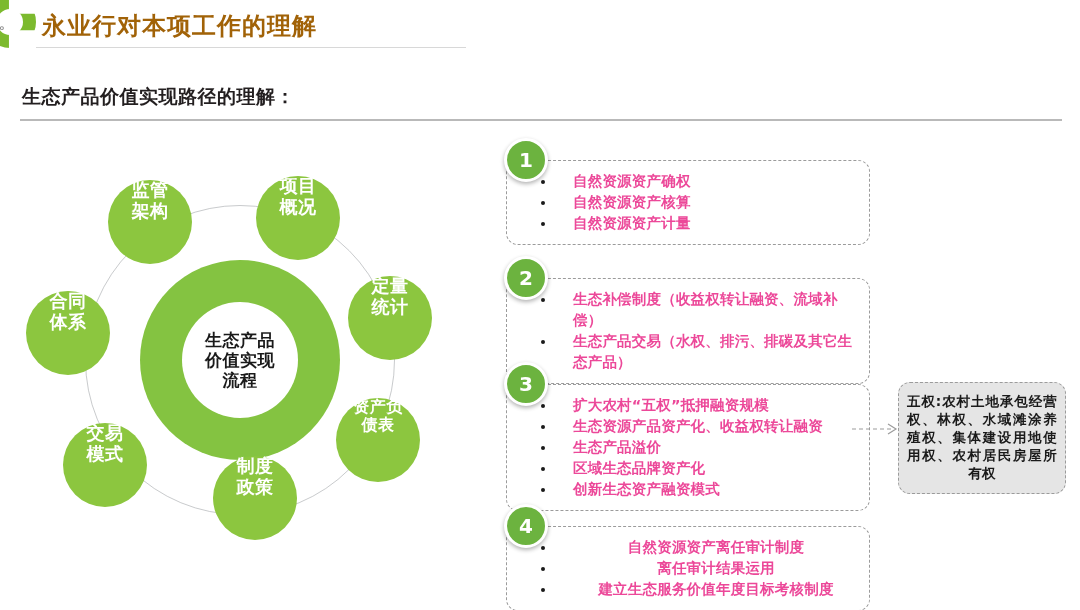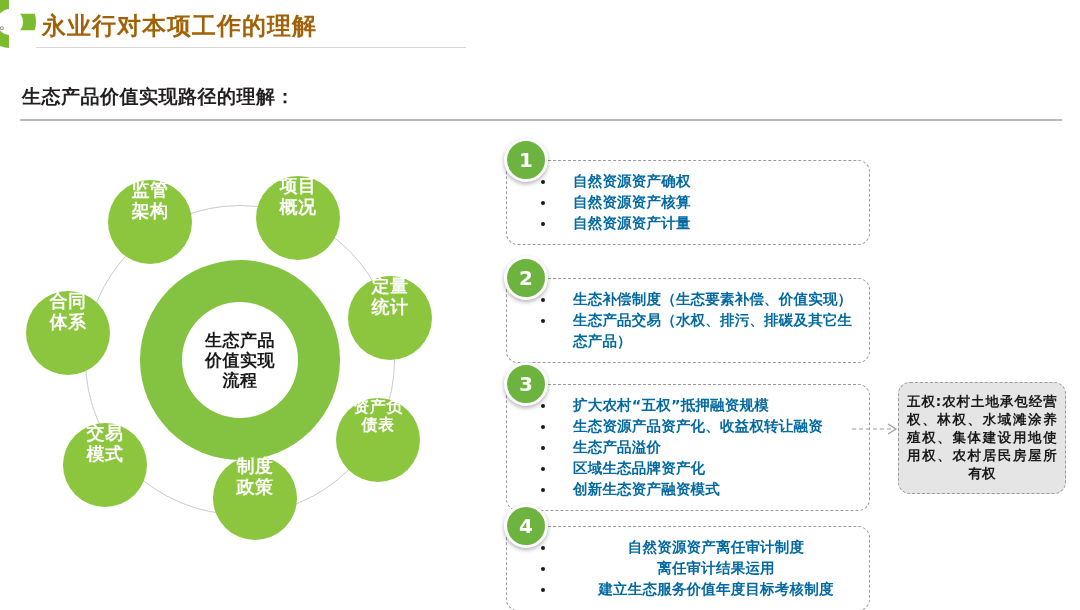--- a/index.html
+++ b/index.html
@@ -82,21 +82,21 @@
   .badge {
     position:absolute; left:6px; top:0; width:44px; height:44px; border-radius:50%;
     background:#6cb33f; border:3px solid #ffffff;
     box-shadow: 0 2px 4px rgba(0,0,0,.30);
     display:flex; align-items:center; justify-content:center;
     color:#ffffff; font-size:20px; font-weight:700; z-index:5;
   }
   ul.bullets { list-style:none; }
   ul.bullets li {
     position:relative; padding-left:46px;
-    font-size:14.5px; font-weight:700; color:#0369a1; line-height:1.45;
+    font-size:14.5px; font-weight:700; color:#ec4899; line-height:1.45;
     letter-spacing:.2px;
   }
   ul.bullets li::before {
     content:""; position:absolute; left:14px; top:9px;
     width:4px; height:4px; border-radius:50%; background:#1a1a1a;
   }
 
   
   .callout {
     position:absolute; left:898px; top:382px; width:168px; height:112px;
@@ -186,21 +186,21 @@
             <li>自然资源资产确权</li>
             <li>自然资源资产核算</li>
             <li>自然资源资产计量</li>
           </ul>
         </div>
         <div class="badge">1</div>
       </div>
       <div class="step" style="top: 118px;">
         <div class="step-box" style="min-height: 76px;">
           <ul class="bullets">
-            <li>生态补偿制度（生态要素补偿、价值实现）</li>
+            <li>生态补偿制度（收益权转让融资、流域补偿）</li>
             <li>生态产品交易（水权、排污、排碳及其它生态产品）</li>
           </ul>
         </div>
         <div class="badge">2</div>
       </div>
       <div class="step" style="top: 224px;">
         <div class="step-box" style="min-height: 118px;">
           <ul class="bullets">
             <li>扩大农村“五权”抵押融资规模</li>
             <li>生态资源产品资产化、收益权转让融资</li>

